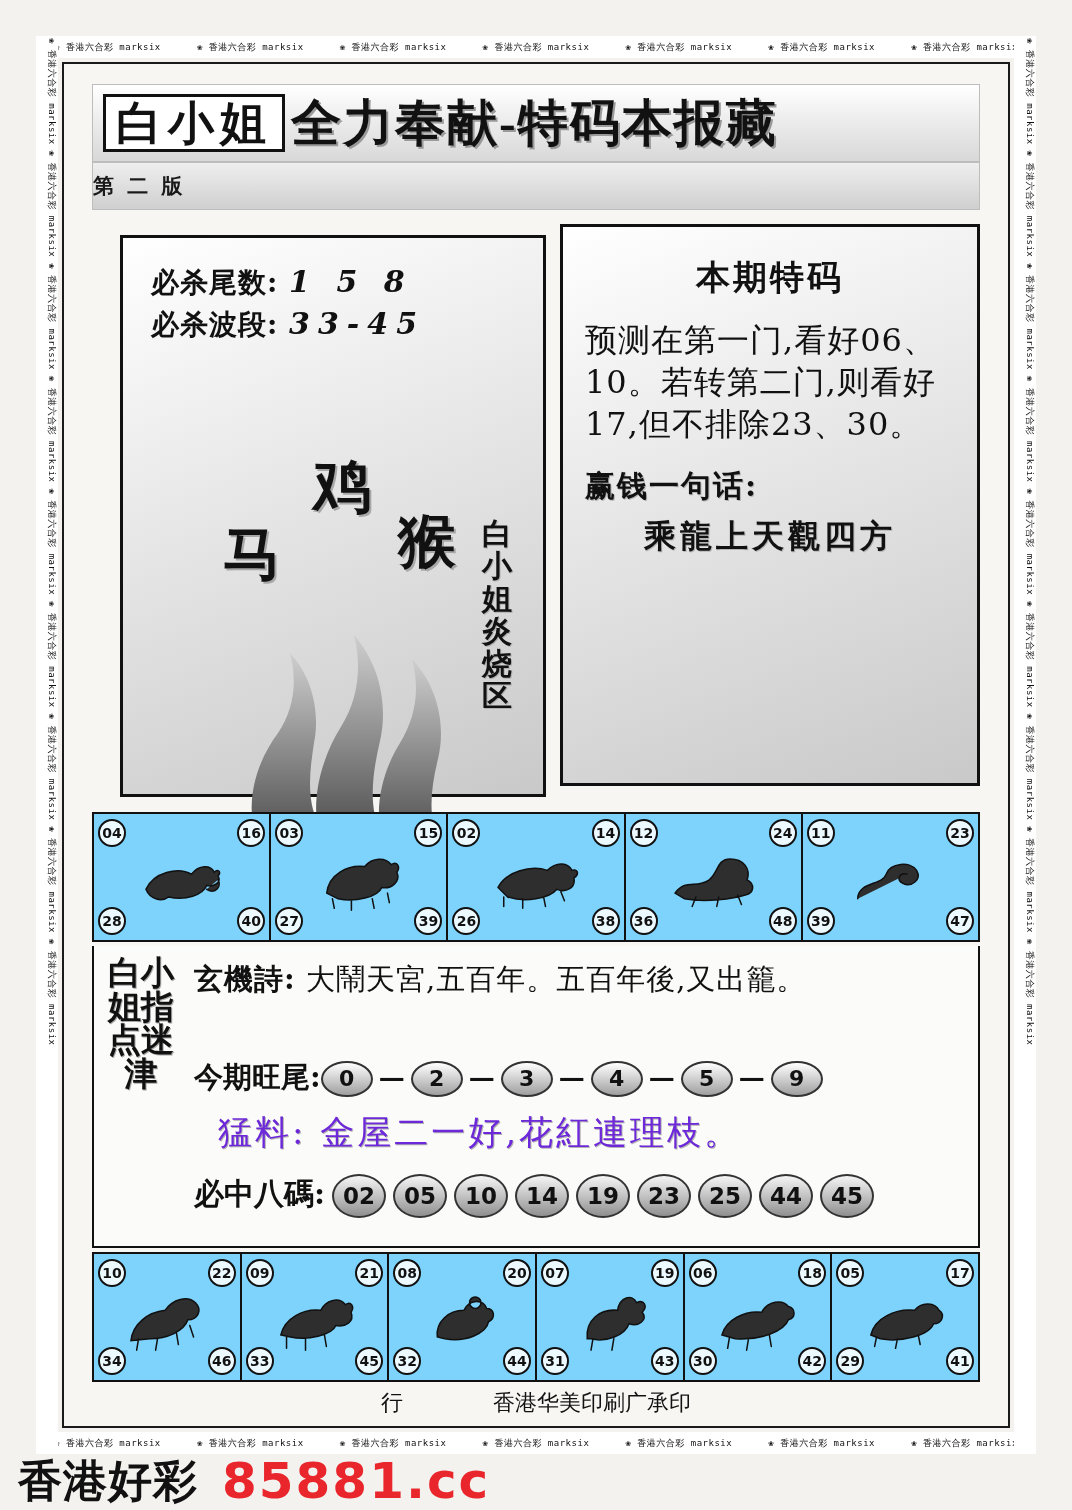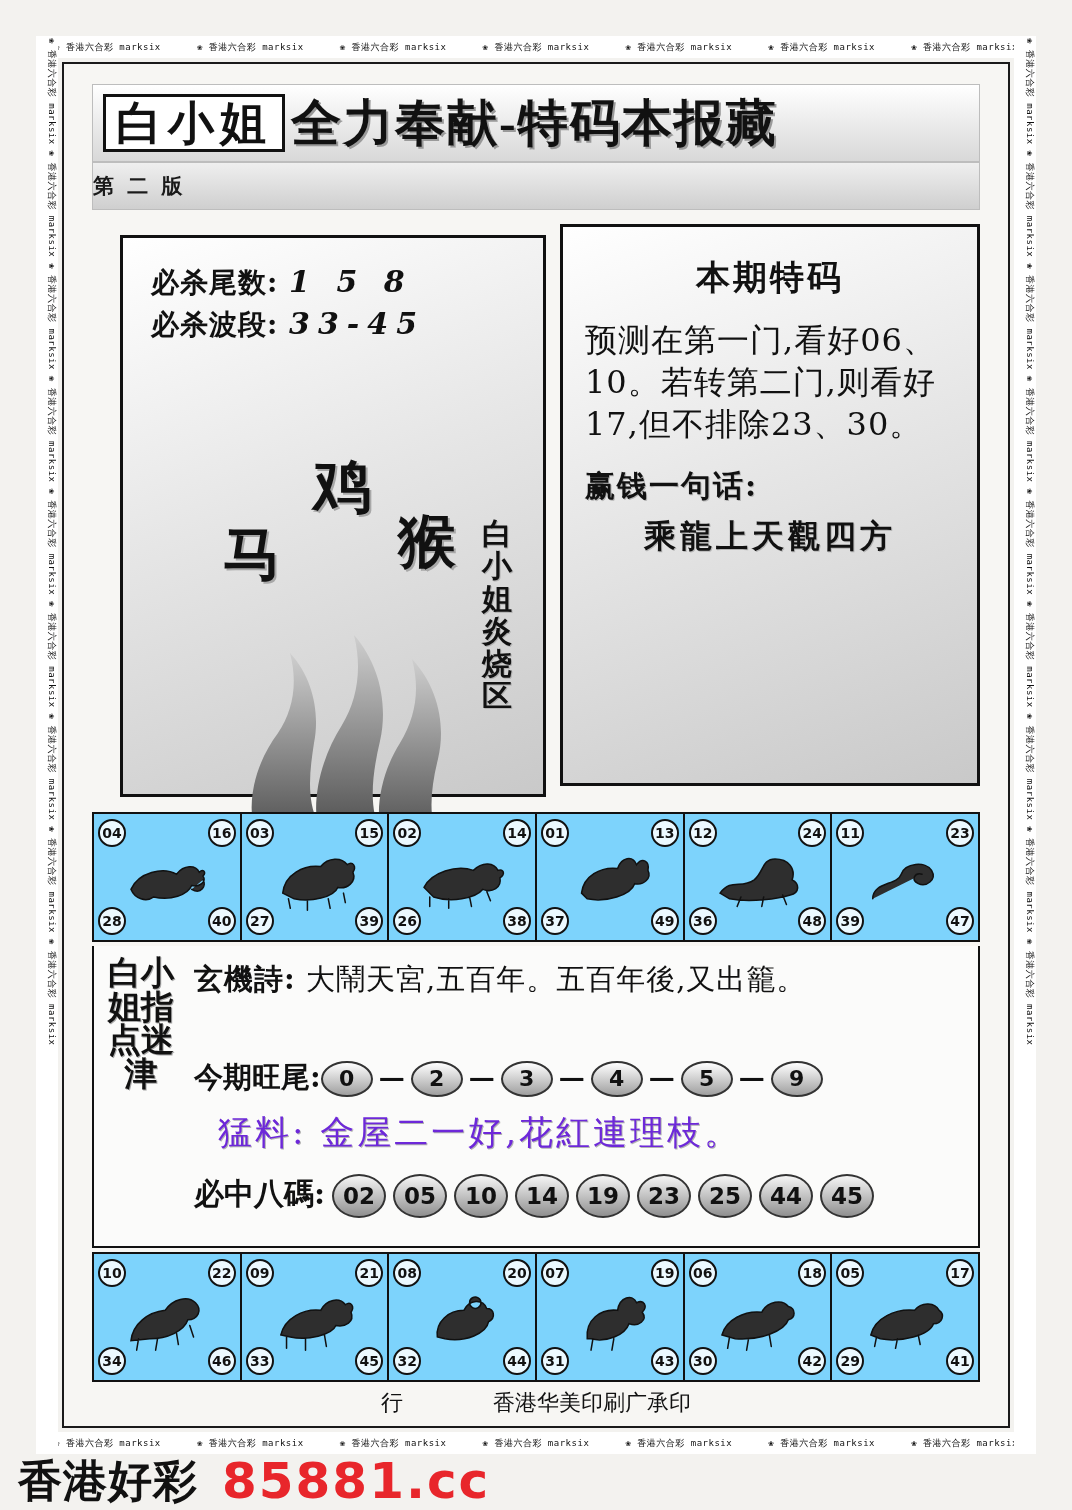--- a/index.html
+++ b/index.html
@@ -457,29 +457,20 @@
       <div class="cell">
         <span class="num n-tl">02</span>
         <span class="num n-tr">14</span>
         <span class="num n-bl">26</span>
         <span class="num n-br">38</span>
         <svg class="animal-svg" viewBox="0 0 96 78">
           <path d="M8 50 C16 34 42 26 60 32 C70 22 82 24 86 32 C92 30 94 36 88 40 C90 50 80 56 70 52 C62 62 36 66 18 60 Z M14 60 L14 70 M34 62 L34 72 M56 60 L58 70 M74 54 L78 64" fill="#2e2e2e" stroke="#111" stroke-width="1.6" stroke-linecap="round"></path>
         </svg>
       </div>
       <div class="cell">
-        <span class="num n-tl">01</span>
-        <span class="num n-tr">13</span>
-        <span class="num n-bl">37</span>
-        <span class="num n-br">49</span>
-        <svg class="animal-svg" viewBox="0 0 96 78">
-          <path d="M18 56 C20 38 38 28 56 30 C60 18 72 16 76 26 C82 18 90 22 88 32 C92 40 84 48 74 46 C70 58 44 66 24 62 Z" fill="#2e2e2e" stroke="#111" stroke-width="1.6" stroke-linecap="round"></path>
-        </svg>
-      </div>
-      <div class="cell">
         <span class="num n-tl">12</span>
         <span class="num n-tr">24</span>
         <span class="num n-bl">36</span>
         <span class="num n-br">48</span>
         <svg class="animal-svg" viewBox="0 0 96 78">
           <path d="M8 56 C20 40 30 52 44 42 C54 34 52 20 66 20 C80 20 88 30 84 42 C92 46 92 56 82 58 C70 62 40 66 18 62 Z M30 60 L26 70 M54 60 L52 70 M74 58 L78 68" fill="#2e2e2e" stroke="#111" stroke-width="1.6" stroke-linecap="round"></path>
         </svg>
       </div>
       <div class="cell">
         <span class="num n-tl">11</span>

